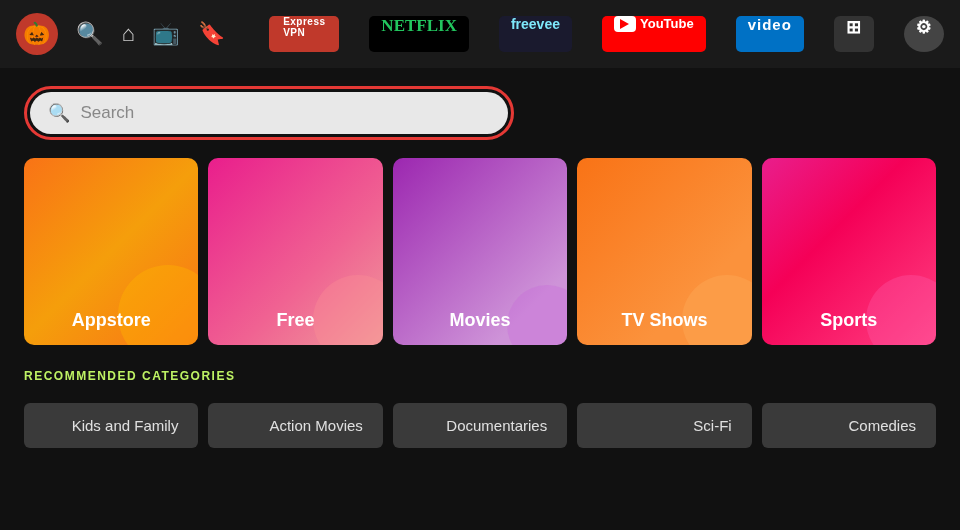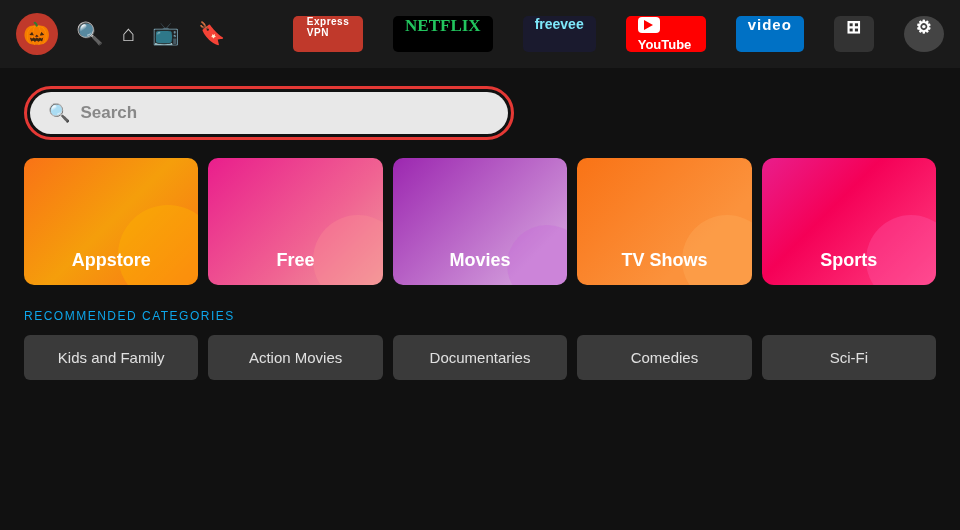--- a/index.html
+++ b/index.html
@@ -59,21 +59,21 @@
       font-weight: bold;
       font-size: 13px;
       cursor: pointer;
       white-space: nowrap;
       margin-left: 24px;
     }
     .svc-expressvpn { background: #c0392b; color: #fff; min-width: 70px; font-size: 11px; }
     .svc-netflix { background: #000; color: #e50914; font-size: 16px; font-weight: 900; min-width: 72px; }
     .svc-prime { background: #232f3e; color: #00a8e1; font-size: 11px; min-width: 76px; }
     .svc-freevee { background: #1a1a2e; color: #7ee8fa; font-size: 14px; font-weight: 900; min-width: 66px; }
-    .svc-youtube { background: #ff0000; color: #fff; font-size: 13px; min-width: 80px; gap: 4px; flex-direction: column; }
+    .svc-youtube { background: #ff0000; color: #fff; font-size: 13px; min-width: 80px; gap: 4px; }
     .svc-news { background: #0071c5; color: #fff; font-size: 13px; min-width: 54px; }
     .svc-grid { background: #333; color: #fff; font-size: 18px; min-width: 40px; border-radius: 6px; }
     .svc-gear { background: #444; color: #fff; font-size: 18px; min-width: 40px; border-radius: 50%; }
 
     
     .search-area {
       padding: 18px 24px;
     }
     .search-box-wrapper {
       display: inline-block;
@@ -85,34 +85,34 @@
     .search-box {
       display: flex;
       align-items: center;
       background: #e8e8e8;
       border-radius: 28px;
       padding: 10px 18px;
       gap: 10px;
       width: 100%;
     }
     .search-icon-inner { font-size: 18px; color: #555; }
-    .search-input-text { font-size: 17px; color: #888; font-weight: bold; }
+    .search-input-text { font-size: 17px; color: #888; }
 
     
     .tiles-section {
       padding: 0 24px;
       margin-bottom: 24px;
     }
     .tiles-grid {
       display: flex;
       gap: 10px;
     }
     .tile {
       flex: 1;
-      height: 127px;
+      height: 187px;
       border-radius: 10px;
       display: flex;
       align-items: flex-end;
       justify-content: center;
       padding-bottom: 14px;
       font-size: 18px;
       font-weight: bold;
       color: #fff;
       cursor: pointer;
       position: relative;
@@ -165,21 +165,20 @@
       position: absolute;
       bottom: -20px;
       right: -20px;
       width: 90px;
       height: 90px;
       border-radius: 50%;
       background: rgba(255,180,100,0.3);
     }
     .tile-sports {
       background: linear-gradient(135deg, #e91e8c 0%, #f50057 40%, #ff4081 100%);
-      border-radius: 12px;
     }
     .tile-sports::after {
       content: '';
       position: absolute;
       bottom: -20px;
       right: -20px;
       width: 90px;
       height: 90px;
       border-radius: 50%;
       background: rgba(255,100,180,0.3);
@@ -188,40 +187,40 @@
       position: relative;
       z-index: 1;
     }
 
     
     .rec-section {
       padding: 0 24px;
     }
     .rec-title {
       font-size: 12px;
-      font-weight: normal;
+      font-weight: bold;
       letter-spacing: 1.5px;
-      color: #0ea5e9;
-      margin-bottom: 12px;
+      color: #bef264;
+      margin-bottom: 20px;
       text-transform: uppercase;
     }
     .rec-chips {
       display: flex;
       gap: 10px;
     }
     .chip {
       background: #3a3a3a;
       border-radius: 6px;
       padding: 14px 20px;
       font-size: 15px;
       color: #e0e0e0;
       cursor: pointer;
       white-space: nowrap;
       flex: 1;
-      text-align: center;
+      text-align: right;
     }
 
     
     .prime-top { font-size: 8px; color: #aaa; }
     .prime-brand { font-size: 12px; font-weight: bold; color: #fff; }
 
     
     .freevee-text { font-size: 14px; font-weight: 900; }
 
     
@@ -303,16 +302,16 @@
     </div>
   </div>
 </section>
 
 <section class="rec-section">
   <div class="rec-title">RECOMMENDED CATEGORIES</div>
   <div class="rec-chips">
     <div class="chip">Kids and Family</div>
     <div class="chip">Action Movies</div>
     <div class="chip">Documentaries</div>
+    <div class="chip">Sci-Fi</div>
     <div class="chip">Comedies</div>
-    <div class="chip">Sci-Fi</div>
   </div>
 </section>
 
 </body></html>

